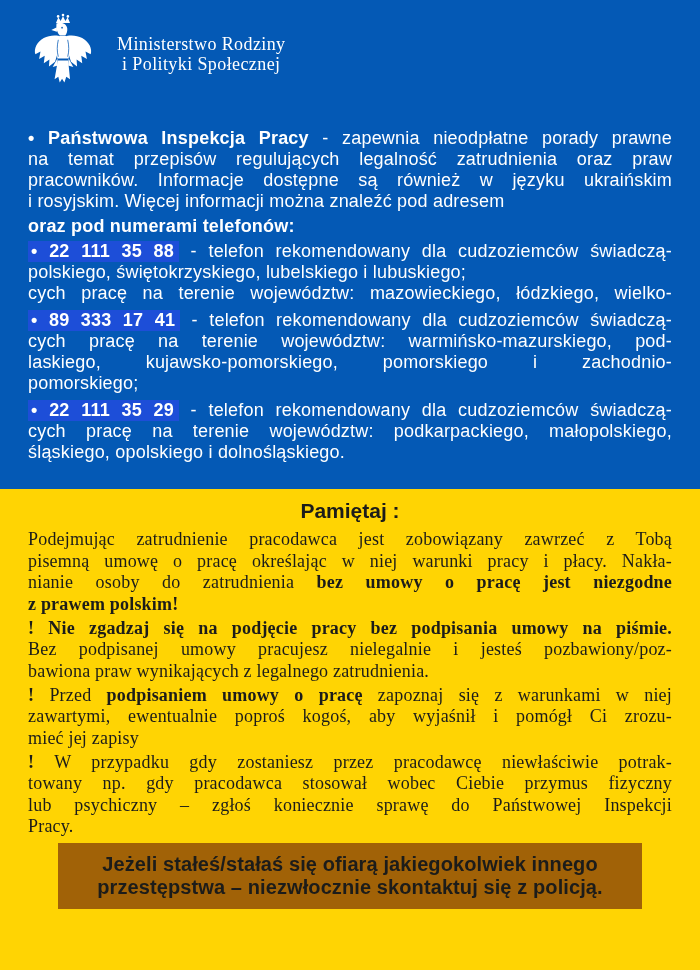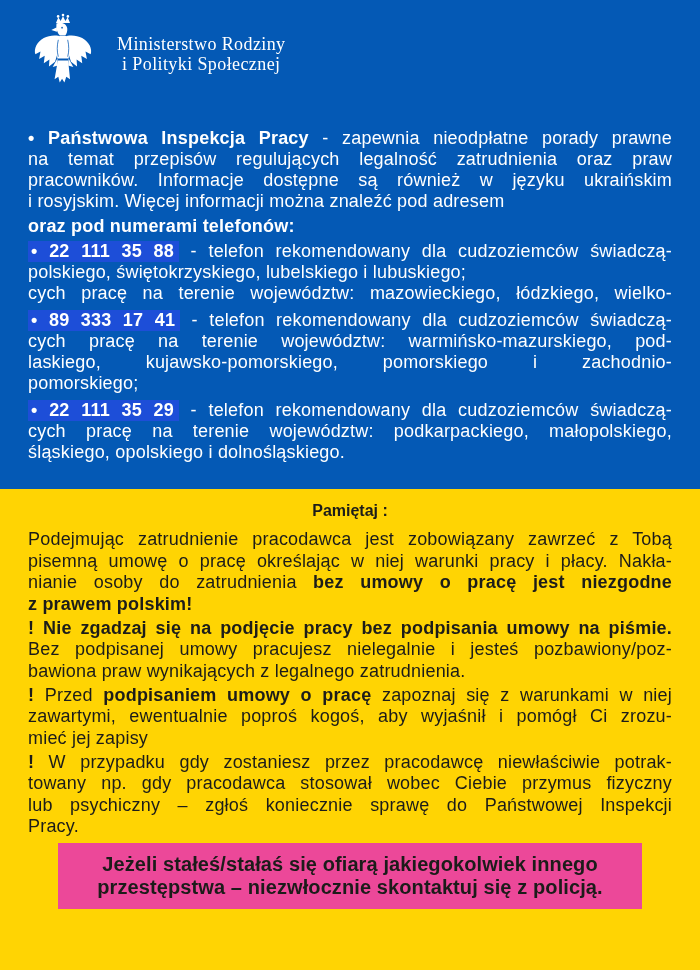--- a/index.html
+++ b/index.html
@@ -31,28 +31,28 @@
   .ln-last{text-align-last:left;}
   b{font-weight:bold;}
   .hl{background:#1d4ed8;padding:0 5px 1px 3px;}
 
   
   .yellow{
     background:#FFD403;height:481px;color:#1C1C1A;box-sizing:border-box;
     padding-top:11px;
   }
   .title{
-    text-align:center;font-weight:bold;font-size:16px;line-height:22px;color:#1C1C1A;
+    text-align:center;font-weight:bold;font-size:21px;line-height:22px;color:#1C1C1A;
   }
   .body-yellow{margin:7px 28px 0 28px;font-size:18px;line-height:21.5px;letter-spacing:0.2px;}
-  .body-yellow .yp{margin:0 0 2.5px 0;}
+  .body-yellow .yp{margin:0 0 2.5px 0;font-family:Liberation Serif, serif;}
 
   .alert{
     margin:5px auto 0 auto;width:584px;box-sizing:border-box;
-    background:#ec4899;padding:10px 10px;
+    background:#a16207;padding:10px 10px;
     font-weight:bold;font-size:20px;line-height:23px;letter-spacing:0.1px;
   }
   .alert .ln,.alert .ln-last{text-align:center;text-align-last:center;}
 </style>
 </head>
 <body>
 
 <div class="poster">
 
   <section class="blue">

